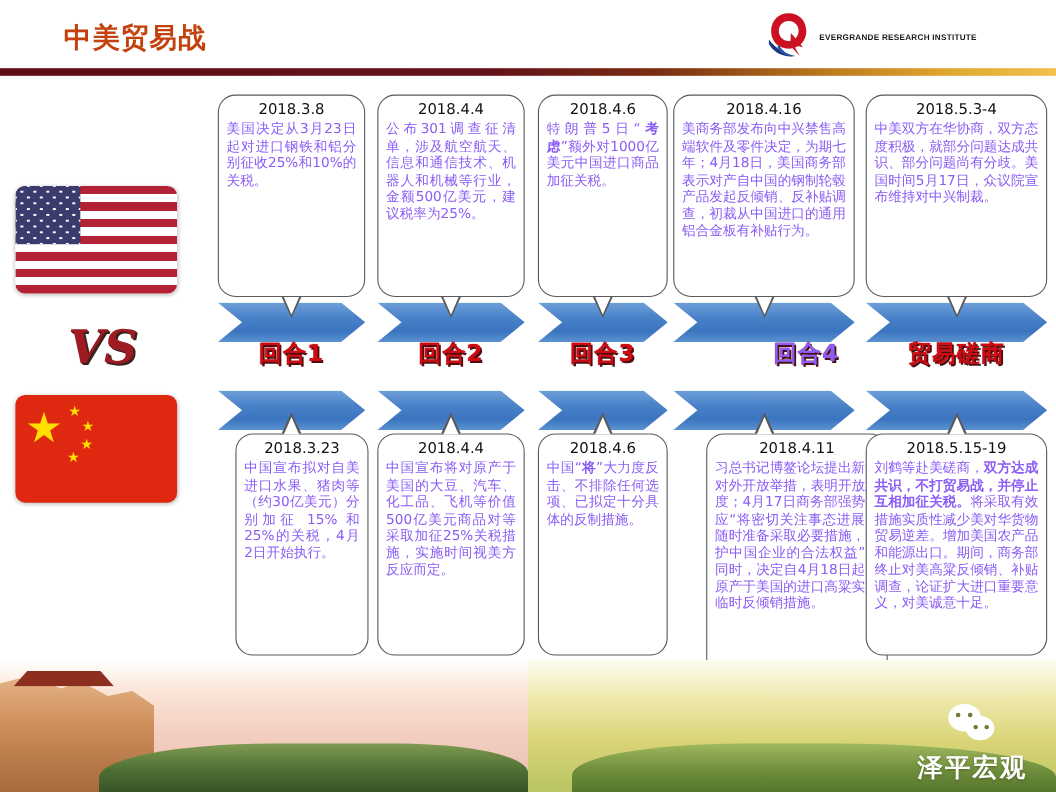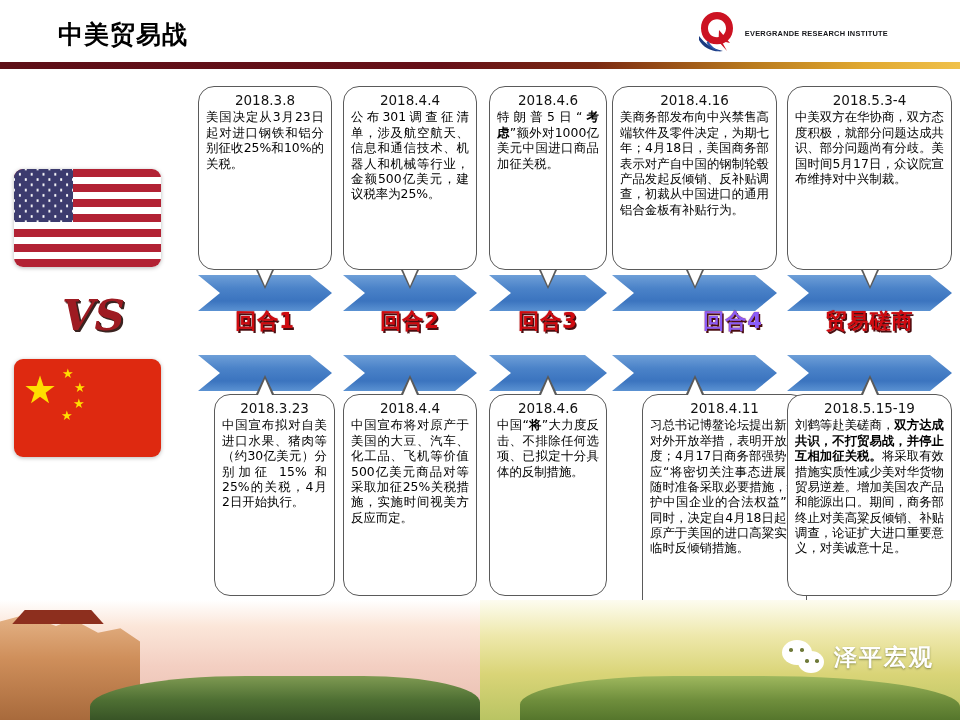--- a/index.html
+++ b/index.html
@@ -6,21 +6,21 @@
   body{
     width:960px;height:720px;overflow:hidden;
     background:#ffffff;
     font-family:"Liberation Sans","DejaVu Sans",sans-serif;
     position:relative;
   }
   
   #header{position:absolute;left:0;top:0;width:960px;height:62px;background:#fff;}
   #page-title{
     position:absolute;left:58px;top:18px;
-    font-size:25px;font-weight:bold;color:#000000;letter-spacing:1px;
+    font-size:25px;font-weight:bold;color:#c2410c;letter-spacing:1px;
     font-family:"DejaVu Sans","Liberation Sans",sans-serif;
   }
   #logo-wrap{position:absolute;right:72px;top:10px;display:flex;align-items:center;gap:8px;}
   #logo-mark{width:40px;height:44px;position:relative;flex:0 0 auto;}
   #logo-text-wrap{display:flex;flex-direction:column;align-items:flex-start;}
   #logo-cn{font-size:23px;font-weight:bold;color:#16171b;letter-spacing:3px;
     font-family:"DejaVu Sans","Liberation Sans",sans-serif;line-height:1.05;}
   #logo-en{font-size:7.4px;font-weight:bold;color:#16171b;letter-spacing:0.25px;margin-top:2px;}
   #header-rule{position:absolute;left:0;top:62px;width:960px;height:7px;
     background:linear-gradient(90deg,#5d0f17 0%,#661018 46%,#7b2a12 62%,#b8791d 78%,#e0a830 90%,#f0c14b 100%);}
@@ -59,21 +59,21 @@
     filter:drop-shadow(2px 3px 2px rgba(0,0,0,.33));}
   .round-label{position:absolute;font-size:21px;font-weight:bold;color:#d00a10;
     font-family:"DejaVu Sans","Liberation Sans",sans-serif;letter-spacing:1px;
     text-shadow:1.6px 1.6px 0 #4a0d10, 0 0 1px #8a0b0e;white-space:nowrap;}
 
   
   .bubble{position:absolute;background:#fff;border:1.4px solid #5a5a5a;border-radius:16px;
      box-sizing:border-box;padding:5px 7px 6px 7px;}
   .bubble .b-date{font-size:13.5px;font-weight:normal;color:#111;text-align:center;
      font-family:"DejaVu Sans","Liberation Sans",sans-serif;line-height:1.22;margin-bottom:1px;}
-  .bubble .b-body{font-size:12.4px;color:#000000;line-height:1.24;text-align:justify;
+  .bubble .b-body{font-size:12.4px;color:#8b5cf6;line-height:1.24;text-align:justify;
      text-align-last:left;font-family:"DejaVu Sans","Liberation Sans",sans-serif;}
   .bubble .b-body b{font-weight:bold;}
   
   .tail{position:absolute;width:0;height:0;}
   .tail-down{border-left:9px solid transparent;border-right:9px solid transparent;
      border-top:19px solid #5a5a5a;}
   .tail-down:after{content:"";position:absolute;left:-7px;top:-19.5px;width:0;height:0;
      border-left:7px solid transparent;border-right:7px solid transparent;border-top:16px solid #fff;}
   .tail-up{border-left:9px solid transparent;border-right:9px solid transparent;
      border-bottom:19px solid #5a5a5a;}
@@ -91,21 +91,21 @@
     background:linear-gradient(180deg,#7f9a52 0%,#4e6f33 55%,#385426 100%);
     border-radius:40% 30% 0 0 / 70% 60% 0 0;}
   #f-green-r{left:520px;width:440px;
     background:linear-gradient(180deg,#9fb85e 0%,#6f8e3c 55%,#55762c 100%);
     border-radius:35% 45% 0 0 / 65% 70% 0 0;}
   #f-villa{position:absolute;left:0;top:8px;width:140px;height:112px;
     background:linear-gradient(180deg,#e8b98e 0%,#cf8f5b 45%,#a86a3c 100%);
     clip-path:polygon(0 12%,18% 6%,40% 16%,52% 10%,70% 22%,86% 18%,100% 30%,100% 100%,0 100%);}
   .villa-roof{position:absolute;left:6px;top:10px;width:104px;height:14px;background:#8d2f1e;
     clip-path:polygon(6% 100%,18% 0,82% 0,94% 100%);}
-  #wechat{position:absolute;right:26px;top:40px;display:flex;align-items:center;gap:8px;}
+  #wechat{position:absolute;right:26px;top:40px;display:flex;align-items:center;gap:8px;flex-direction:column;}
   #wechat-icon{position:relative;width:44px;height:34px;flex:0 0 auto;}
   .wb{position:absolute;background:#fff;border-radius:50%;}
   .wb1{left:0;top:0;width:30px;height:25px;}
   .wb2{left:16px;top:11px;width:26px;height:22px;}
   .wdot{position:absolute;width:3.6px;height:3.6px;border-radius:50%;background:#6f7a3a;}
   #wechat-text{font-size:23px;font-weight:bold;color:#ffffff;letter-spacing:2px;
     font-family:"DejaVu Sans","Liberation Sans",sans-serif;
     text-shadow:0 1px 2px rgba(60,70,20,.55);}
 </style>
 </head>

